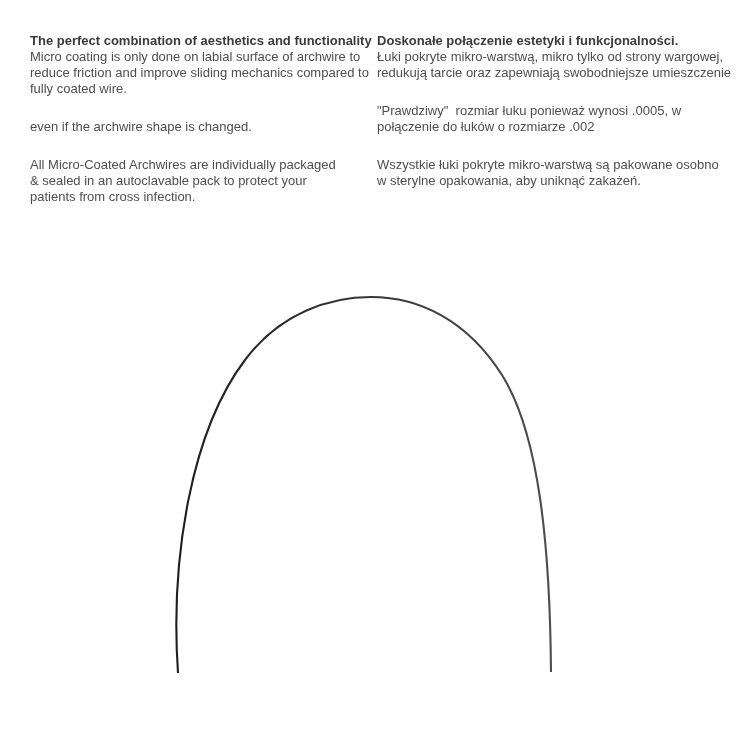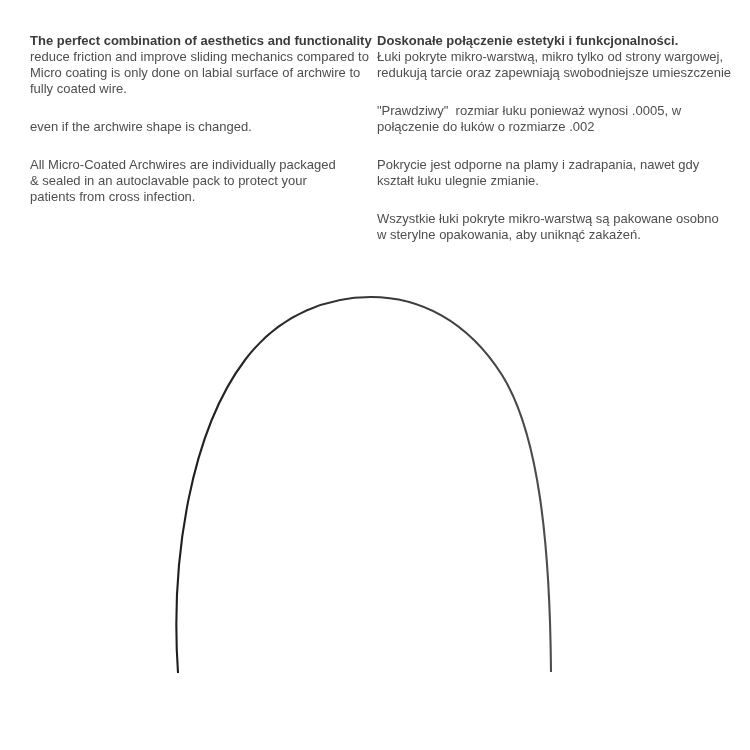--- a/index.html
+++ b/index.html
@@ -41,22 +41,22 @@
 </style>
 </head>
 <body>
 
 <div class="canvas">
 
   <div class="col col-left">
     <div class="block">
       <div class="ln heading">The perfect combination of aesthetics and functionality</div>
       <div>
+          <div class="ln">Micro coating is only done on labial surface of archwire to</div>
           <div class="ln">reduce friction and improve sliding mechanics compared to</div>
-          <div class="ln">Micro coating is only done on labial surface of archwire to</div>
           <div class="ln">fully coated wire.</div>
         </div>
     </div>
     <div class="block">
         <div class="ln">even if the archwire shape is changed.</div>
       </div>
     <div class="block">
         <div class="ln">All Micro-Coated Archwires are individually packaged</div>
         <div class="ln">&amp; sealed in an autoclavable pack to protect your</div>
         <div class="ln">patients from cross infection.</div>
@@ -69,24 +69,20 @@
       <div>
           <div class="ln">Łuki pokryte mikro-warstwą, mikro tylko od strony wargowej,</div>
           <div class="ln">redukują tarcie oraz zapewniają swobodniejsze umieszczenie</div>
         </div>
     </div>
     <div class="block">
         <div class="ln">"Prawdziwy"  rozmiar łuku ponieważ wynosi .0005, w</div>
         <div class="ln">połączenie do łuków o rozmiarze .002</div>
       </div>
     <div class="block">
-        <div class="ln">Pokrycie jest odporne na plamy i zadrapania, nawet gdy</div>
-        <div class="ln">kształt łuku ulegnie zmianie.</div>
-      </div>
-    <div class="block">
         <div class="ln">Wszystkie łuki pokryte mikro-warstwą są pakowane osobno</div>
         <div class="ln">w sterylne opakowania, aby uniknąć zakażeń.</div>
       </div>
   </div>
 
   <svg class="wire-svg" viewBox="0 0 750 750" xmlns="http://www.w3.org/2000/svg">
     <defs>
       <linearGradient id="wireGrad" x1="0" y1="0" x2="1" y2="0">
         <stop offset="0" stop-color="#1e1e1e"></stop>
         <stop offset="1" stop-color="#4d4d4d"></stop>

